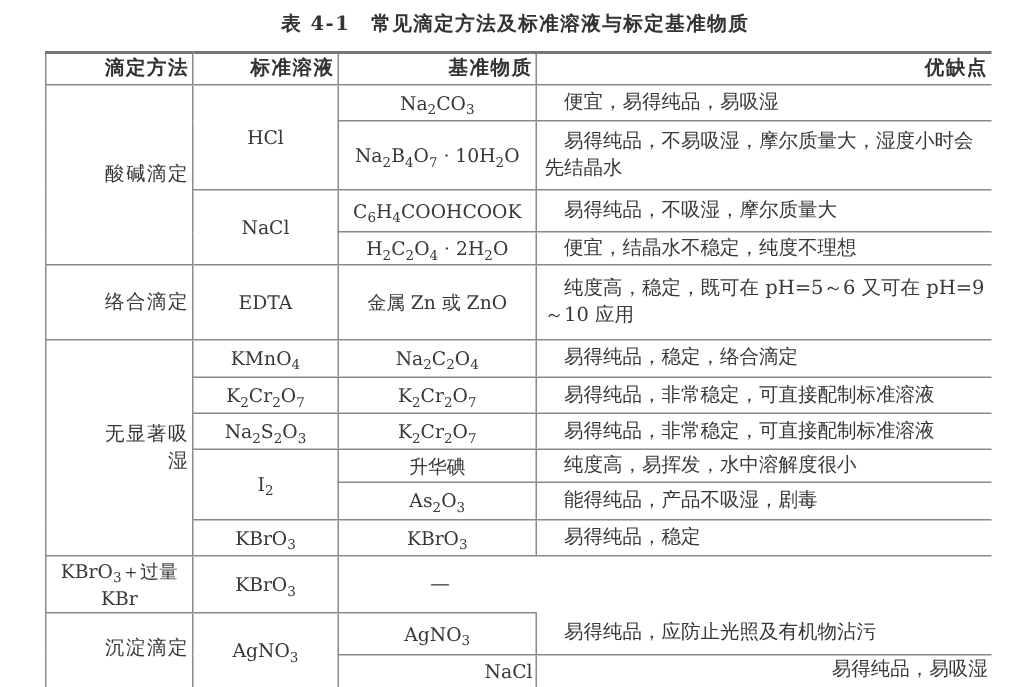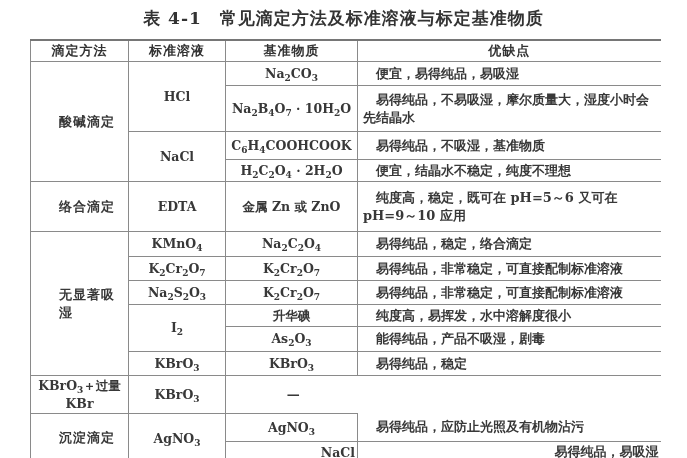--- a/index.html
+++ b/index.html
@@ -7,21 +7,21 @@
     width:687px;height:458px;
     background:#ffffff;
     font-family:"DejaVu Serif", serif;
     color:#383838;
     overflow:hidden;
   }
   .page{position:relative;width:687px;height:458px;}
   .table-title{
     padding-top:7px;
     text-align:center;
-    font-size:17px;
+    font-size:13px;
     font-weight:bold;
     letter-spacing:1px;
     color:#333333;
   }
   table.titration{
     border-collapse:collapse;
     table-layout:fixed;
     margin:9px 0 0 30px;
     width:630px;
     font-size:13px;
@@ -29,31 +29,31 @@
   col.c-method{width:98px;}
   col.c-solution{width:97px;}
   col.c-substance{width:132px;}
   col.c-pros{width:303px;}
   th,td{
     border-left:1px solid #8a8a8a;
     border-bottom:1px solid #8a8a8a;
     vertical-align:middle;
     padding:1px 2px;
     line-height:1.4;
-    font-weight:bold;
+    font-weight:normal;
   }
   th{
     border-top:2px solid #767676;
-    text-align:center;
+    text-align:right;
     font-weight:bold;
     letter-spacing:1px;
     color:#333333;
   }
   td.method{
-    text-align:left;
+    text-align:right;
     letter-spacing:1px;
     padding-left:28px;
   }
   td.solution, td.substance{
     text-align:center;
     font-size:12.5px;
   }
   td.pros{
     text-align:left;
     padding-left:5px;
@@ -100,21 +100,21 @@
         <td class="substance">Na<sub>2</sub>CO<sub>3</sub></td>
         <td class="pros">便宜，易得纯品，易吸湿</td>
       </tr>
       <tr style="height:46px">
         <td class="substance">Na<sub>2</sub>B<sub>4</sub>O<sub>7</sub> · 10H<sub>2</sub>O</td>
         <td class="pros">易得纯品，不易吸湿，摩尔质量大，湿度小时会先结晶水</td>
       </tr>
       <tr style="height:28px">
         <td class="solution" rowspan="2">NaCl</td>
         <td class="substance">C<sub>6</sub>H<sub>4</sub>COOHCOOK</td>
-        <td class="pros">易得纯品，不吸湿，基准物质</td>
+        <td class="pros">易得纯品，不吸湿，摩尔质量大</td>
       </tr>
       <tr style="height:22px">
         <td class="substance">H<sub>2</sub>C<sub>2</sub>O<sub>4</sub> · 2H<sub>2</sub>O</td>
         <td class="pros">便宜，结晶水不稳定，纯度不理想</td>
       </tr>
       <tr style="height:50px">
         <td class="method">络合滴定</td>
         <td class="solution">EDTA</td>
         <td class="substance">金属 Zn 或 ZnO</td>
         <td class="pros">纯度高，稳定，既可在 pH=5～6 又可在 pH=9～10 应用</td>

